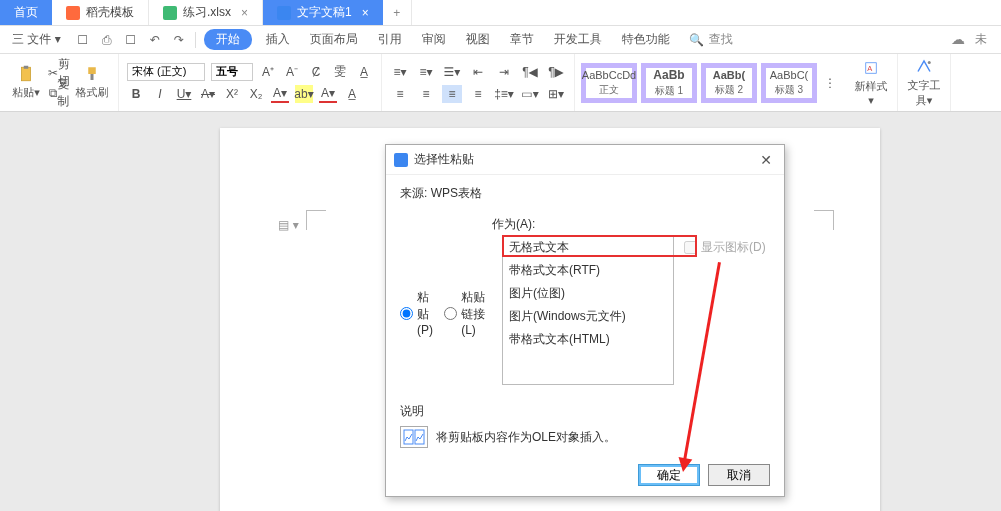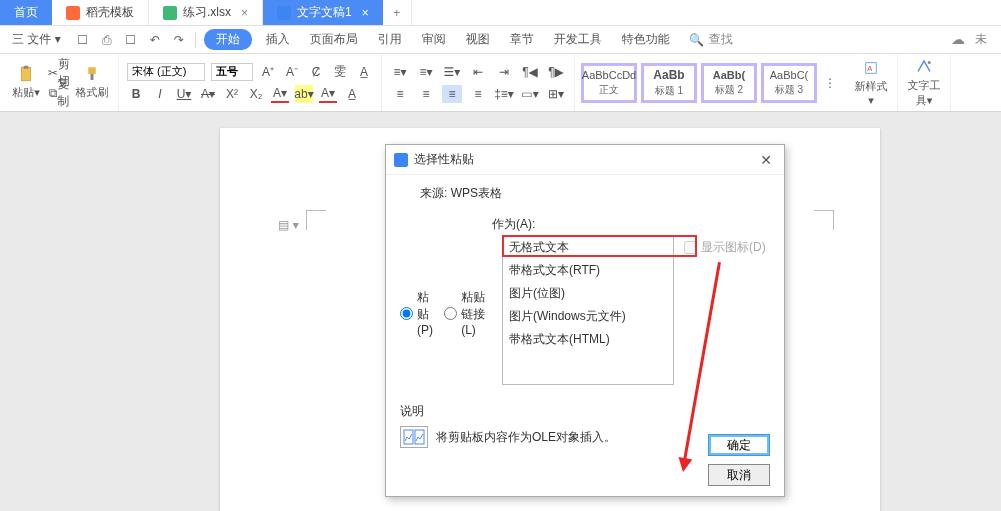--- a/index.html
+++ b/index.html
@@ -29,56 +29,56 @@
 .bigbtn { display:flex; flex-direction:column; align-items:center; justify-content:center; width:36px; gap:2px; color:#555;}
 .bigbtn svg{width:18px;height:18px;}
 .sel{ border:1px solid #ccc; background:#fff; font-size:11px; padding:1px 4px; height:18px;}
 .sel.font{ width:78px;}
 .sel.size{ width:42px;font-weight:bold;}
 .ib{ width:18px;height:18px; display:inline-flex;align-items:center;justify-content:center;color:#555;font-size:12px;}
 .badge-color{ border-bottom:2px solid #d33;}
 .para .ib, .align .ib{width:20px;}
 .align .ib.sel-on{background:#cfe1fb;}
 .styles{ display:flex; gap:4px; align-items:center; padding:0 6px;}
-.stylebox{ width:56px; height:40px; border:3px solid #c4b5fd; display:flex; flex-direction:column; align-items:center; justify-content:center; font-size:10px; color:#555;}
+.stylebox{ width:56px; height:40px; border:5px solid #c4b5fd; display:flex; flex-direction:column; align-items:center; justify-content:center; font-size:10px; color:#555;}
 .stylebox .prev{ font-size:11px;}
 .stylebox.bold .prev{ font-weight:bold;}
 .stylebox .cap{ font-size:10px; color:#666; margin-top:2px;}
 .doc-area{ background:#eaeaea; height:calc(511px - 26px - 28px - 58px); position:relative;}
 .page{ position:absolute; left:220px; top:16px; width:660px; height:390px; background:#fff; box-shadow:0 1px 3px rgba(0,0,0,.2);}
 .crnL{ position:absolute; left:68px; top:82px; width:40px; height:40px; }
 .crnL:before{content:"";position:absolute;left:18px;top:0;width:20px;height:1px;background:#bbb;}
 .crnL:after{content:"";position:absolute;left:18px;top:0;width:1px;height:20px;background:#bbb;}
 .crnR{ position:absolute; right:28px; top:82px; width:40px; height:40px;}
 .crnR:before{content:"";position:absolute;right:18px;top:0;width:20px;height:1px;background:#bbb;}
 .crnR:after{content:"";position:absolute;right:18px;top:0;width:1px;height:20px;background:#bbb;}
 .para-mark{position:absolute;left:58px;top:90px;color:#999;font-size:12px;}
 
 .dialog{ position:absolute; left:385px; top:144px; width:400px; height:353px; background:#fff; border:1px solid #aaa; box-shadow:2px 3px 8px rgba(0,0,0,.25);}
 .dlg-title{ display:flex; align-items:center; padding:6px 8px; font-size:12px; color:#333; border-bottom:1px solid #eee;}
 .dlg-title .wicon{ width:14px;height:14px;background:#3b86f0;border-radius:2px;margin-right:6px;}
 .dlg-title .x{ margin-left:auto; font-size:14px; color:#555; cursor:pointer; padding:0 4px;}
 .dlg-body{ padding:10px 14px 8px 14px; font-size:12px; color:#333;}
-.src{ margin-bottom:14px;margin-left:20px;}
+.src{ margin-bottom:14px;}
 .asrow{ display:flex; gap:10px;}
 .radios{ width:92px; display:flex; flex-direction:row; gap:10px; padding-top:6px;}
 .radios label{ display:flex; align-items:center; gap:4px;}
 .radios input{ margin:0;}
 .aslabel{ margin-left:92px; margin-bottom:2px;}
 .listbox{ flex:1; border:1px solid #bbb; height:150px; position:relative; background:#fff;}
 .listbox .item{ padding:3px 6px; font-size:12px;}
 .listbox .item.sel{ background:#f7d9a6;}
 .redbox{ position:absolute; left:-1px; top:-1px; width:195px; height:22px; border:2px solid #e73030; pointer-events:none;}
 .showicon{ width:86px; padding-top:4px; color:#aaa;}
 .showicon label{display:flex;gap:4px;align-items:center;}
 .expl{ margin-top:18px;}
 .expl .hd{ font-size:12px; margin-bottom:6px;}
 .expl .desc{ display:flex; gap:8px; align-items:center;}
 .expl .desc .ico{ width:28px;height:22px;border:1px solid #aaa;background:#fff;display:flex;align-items:center;justify-content:center;}
-.dlg-foot{ position:absolute; bottom:10px; right:14px; display:flex; gap:8px;flex-direction:column;}
+.dlg-foot{ position:absolute; bottom:10px; right:14px; display:flex; gap:8px;}
 .btn{ width:62px; height:22px; border:1px solid #888; background:#eee; font-size:12px; display:flex; align-items:center; justify-content:center; cursor:pointer;}
 .btn.primary{ border:1px solid #3e9bd8; background:#fff;}
 .btn.primary.highlight{ box-shadow:0 0 0 2px #6abef7 inset;}
 
 .arrow{ position:absolute; left:718px; top:262px; pointer-events:none; transform:rotate(10deg); transform-origin:top left;}
 .arrow .shaft{ width:3px; height:200px; background:#e22;}
 .arrow .head{ width:0;height:0;border-left:7px solid transparent;border-right:7px solid transparent;border-top:14px solid #e22; position:absolute; bottom:-13px; left:-5px;}
 </style>
 </head>
 <body>

